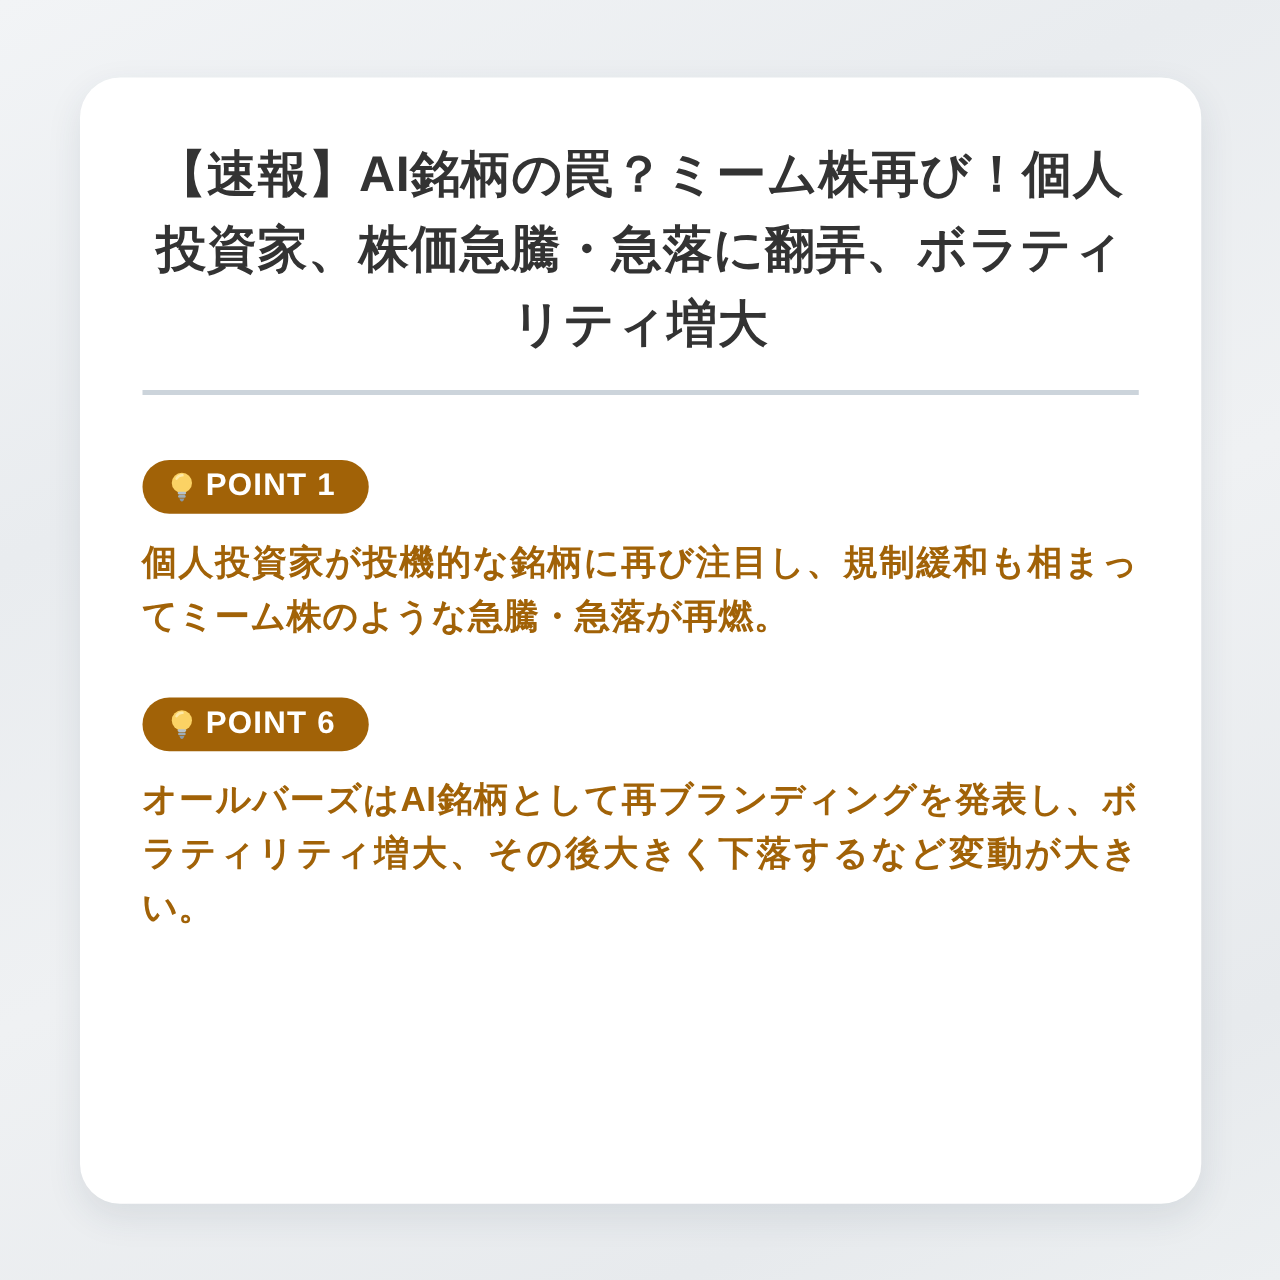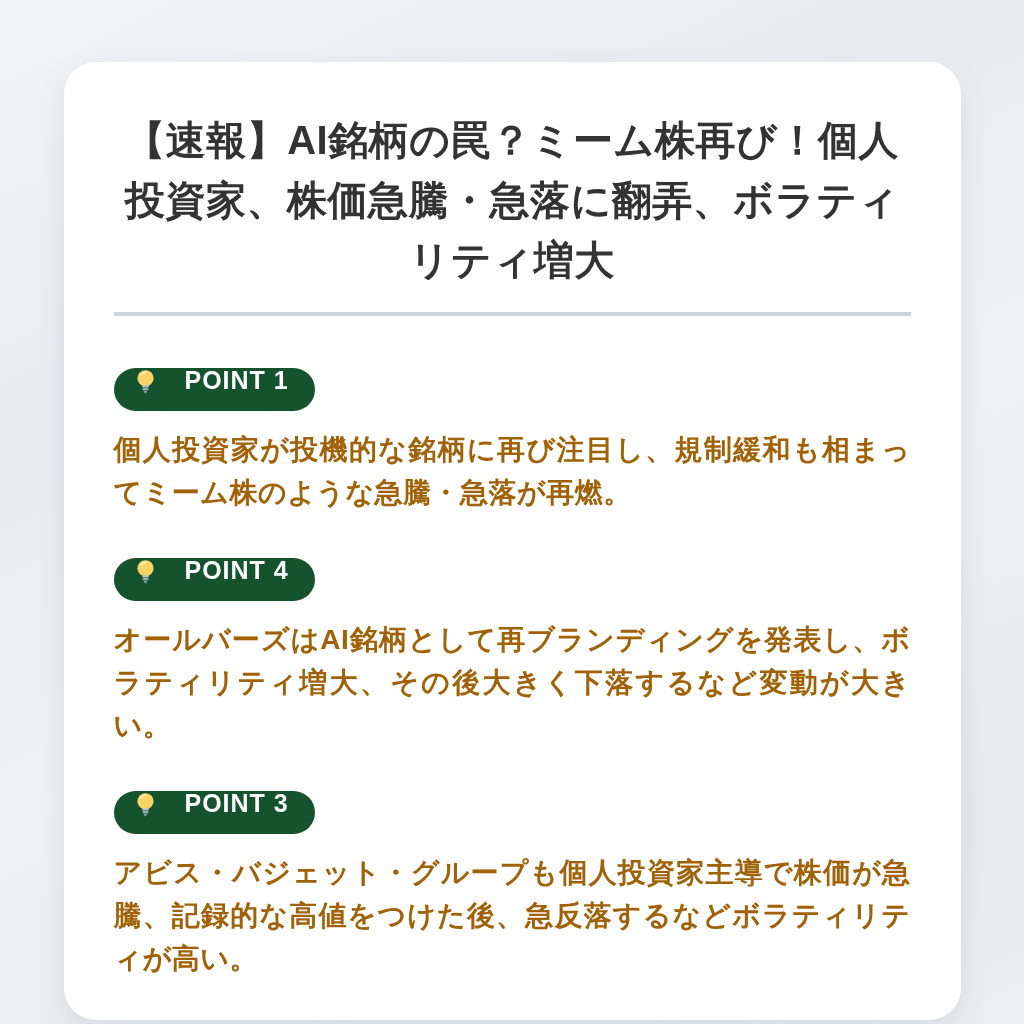--- a/index.html
+++ b/index.html
@@ -45,22 +45,23 @@
     background: #ccd4db;
     border: none;
     margin: 0 0 52px 0;
   }
 
   .point-block { margin-bottom: 44px; }
   .point-block:last-child { margin-bottom: 0; }
 
   .point-badge {
     display: inline-flex;
-    gap: 26px;
-    background: #14532d;
+    align-items: center;
+    gap: 6px;
+    background: #a16207;
     border-radius: 22px;
     height: 43px;
     padding: 0 26px 0 18px;
     margin-bottom: 17px;
   }
 
   .bulb-icon {
     width: 27px;
     height: 27px;
     display: inline-flex;
@@ -116,34 +117,19 @@
     <div class="point-badge">
       <span class="bulb-icon">
         <svg viewBox="0 0 24 24" width="27" height="27" aria-hidden="true">
           <circle cx="12" cy="9.2" r="7.2" fill="#fbd264"></circle>
           <path d="M8.2 6.2 a4.6 4.6 0 0 1 4.2 -2.4" stroke="#fde9a8" stroke-width="1.8" fill="none" stroke-linecap="round"></path>
           <rect x="9" y="15.4" width="6" height="2" rx="1" fill="#b6c2cb"></rect>
           <rect x="9.3" y="17.8" width="5.4" height="2" rx="1" fill="#9fadb8"></rect>
           <path d="M10.2 20.2 h3.6 l-0.8 1.6 a1.2 1.2 0 0 1 -2 0 z" fill="#8b99a5"></path>
         </svg>
       </span>
-      <span class="point-label">POINT 4</span>
+      <span class="point-label">POINT 6</span>
     </div>
     <p class="point-text">オールバーズはAI銘柄として再ブランディングを発表し、ボラティリティ増大、その後大きく下落するなど変動が大きい。</p>
   </div>
 
-  <div class="point-block">
-    <div class="point-badge">
-      <span class="bulb-icon">
-        <svg viewBox="0 0 24 24" width="27" height="27" aria-hidden="true">
-          <circle cx="12" cy="9.2" r="7.2" fill="#fbd264"></circle>
-          <path d="M8.2 6.2 a4.6 4.6 0 0 1 4.2 -2.4" stroke="#fde9a8" stroke-width="1.8" fill="none" stroke-linecap="round"></path>
-          <rect x="9" y="15.4" width="6" height="2" rx="1" fill="#b6c2cb"></rect>
-          <rect x="9.3" y="17.8" width="5.4" height="2" rx="1" fill="#9fadb8"></rect>
-          <path d="M10.2 20.2 h3.6 l-0.8 1.6 a1.2 1.2 0 0 1 -2 0 z" fill="#8b99a5"></path>
-        </svg>
-      </span>
-      <span class="point-label">POINT 3</span>
-    </div>
-    <p class="point-text">アビス・バジェット・グループも個人投資家主導で株価が急騰、記録的な高値をつけた後、急反落するなどボラティリティが高い。</p>
-  </div>
 
 </div>
 
 </body></html>

